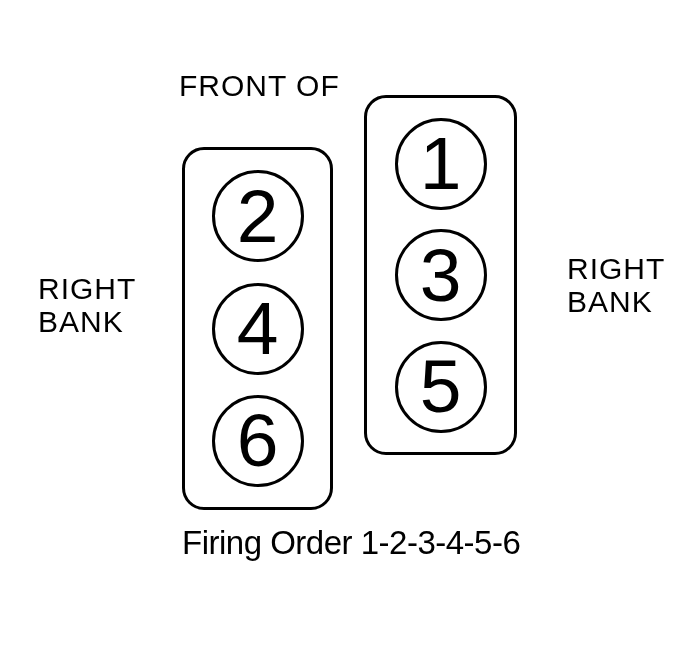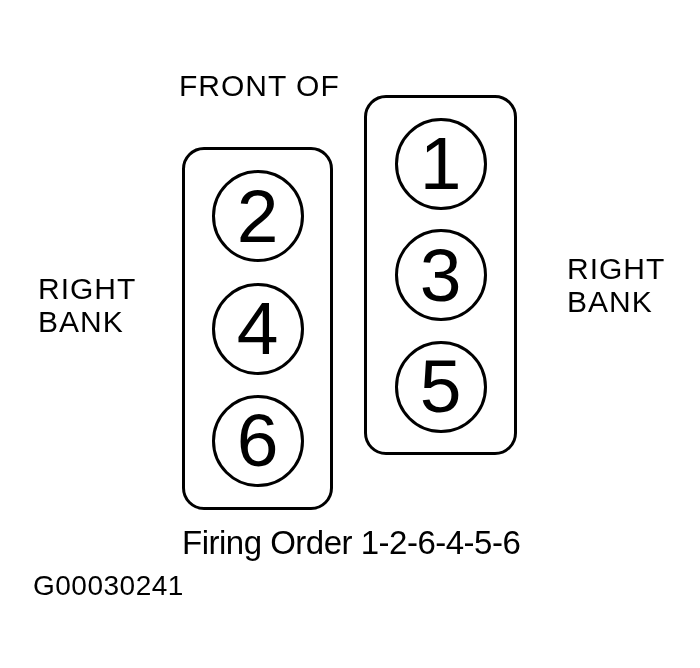--- a/index.html
+++ b/index.html
@@ -121,17 +121,16 @@
   <div class="side-label label-left">
     <div>RIGHT</div>
     <div>BANK</div>
   </div>
 
   <div class="side-label label-right">
     <div>RIGHT</div>
     <div>BANK</div>
   </div>
 
-  <div class="caption">Firing Order 1-2-6-4-5-6</div>
+  <div class="caption">Firing Order 1-2-3-4-5-6</div>
 
-  <div class="figure-id">G00030241</div>
 
 </div>
 
 </body></html>

